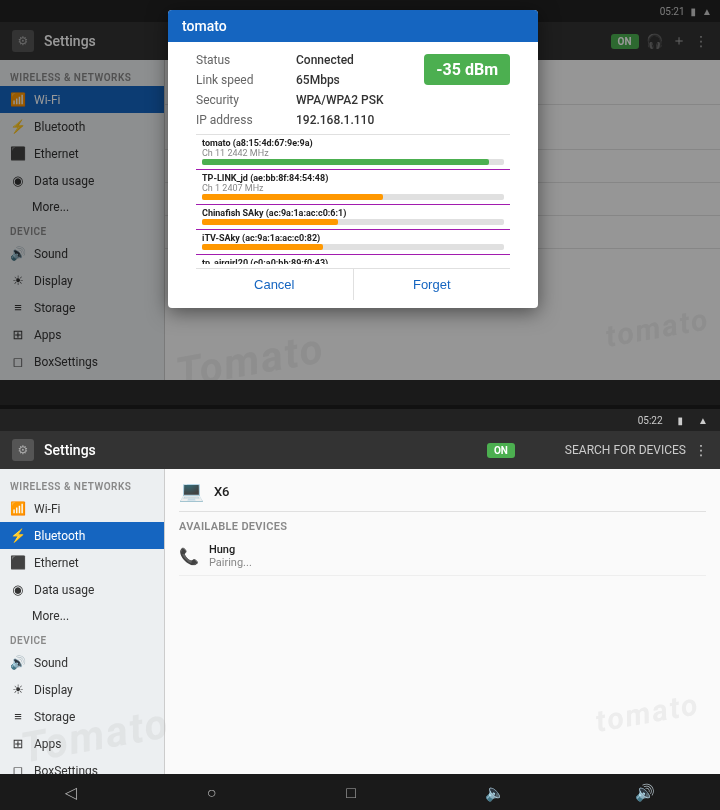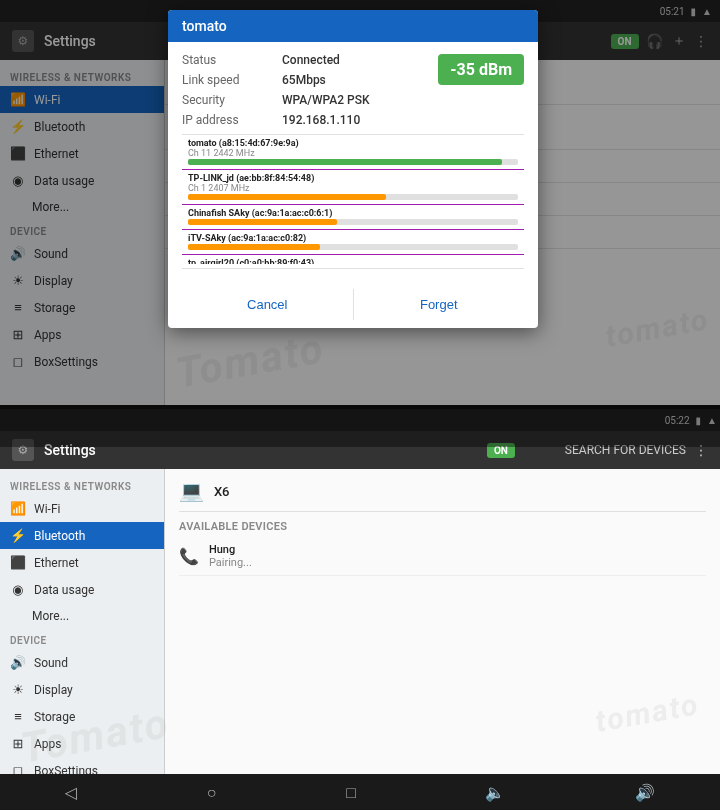--- a/index.html
+++ b/index.html
@@ -10,21 +10,21 @@
       background: #1a1a1a;
       overflow: hidden;
       position: relative;
     }
 
     
     .top-panel {
       position: absolute;
       top: 0; left: 0;
       width: 720px;
-      height: 447px;
+      height: 380px;
       background: #f0f0f0;
       overflow: hidden;
     }
 
     
     .status-bar {
       height: 22px;
       background: #222;
       display: flex;
       justify-content: flex-end;
@@ -159,21 +159,21 @@
       overflow: hidden;
     }
     .dialog-header {
       background: #1565c0;
       color: #fff;
       padding: 8px 14px;
       font-size: 14px;
       font-weight: 500;
     }
     .dialog-body {
-      padding: 8px 14px;
+      padding: 8px 28px;
     }
     .dialog-row {
       display: flex;
       padding: 3px 0;
       font-size: 12px;
       color: #333;
     }
     .dialog-row .dlabel {
       width: 100px;
       color: #666;
@@ -198,21 +198,20 @@
     .dialog-btn {
       flex: 1;
       text-align: center;
       padding: 8px;
       font-size: 13px;
       font-weight: 500;
       cursor: pointer;
       border: none;
       background: none;
       color: #1565c0;
-      margin-top: 20px;
     }
     .dialog-btn:first-child { border-right: 1px solid #e0e0e0; }
 
     
     .scan-list {
       max-height: 130px;
       overflow-y: auto;
       border-top: 1px solid #e0e0e0;
       margin-top: 4px;
     }
@@ -258,22 +257,22 @@
       overflow: hidden;
     }
 
     
     .status-bar-bottom {
       height: 22px;
       background: #222;
       display: flex;
       justify-content: flex-end;
       align-items: center;
-      padding: 0 3px;
-      gap: 6px;
+      padding: 0 12px;
+      gap: 15px;
     }
     .status-bar-bottom span { color: #ccc; font-size: 10px; }
 
     
     .title-bar-bottom {
       height: 38px;
       background: #333;
       display: flex;
       align-items: center;
       padding: 0 12px;

